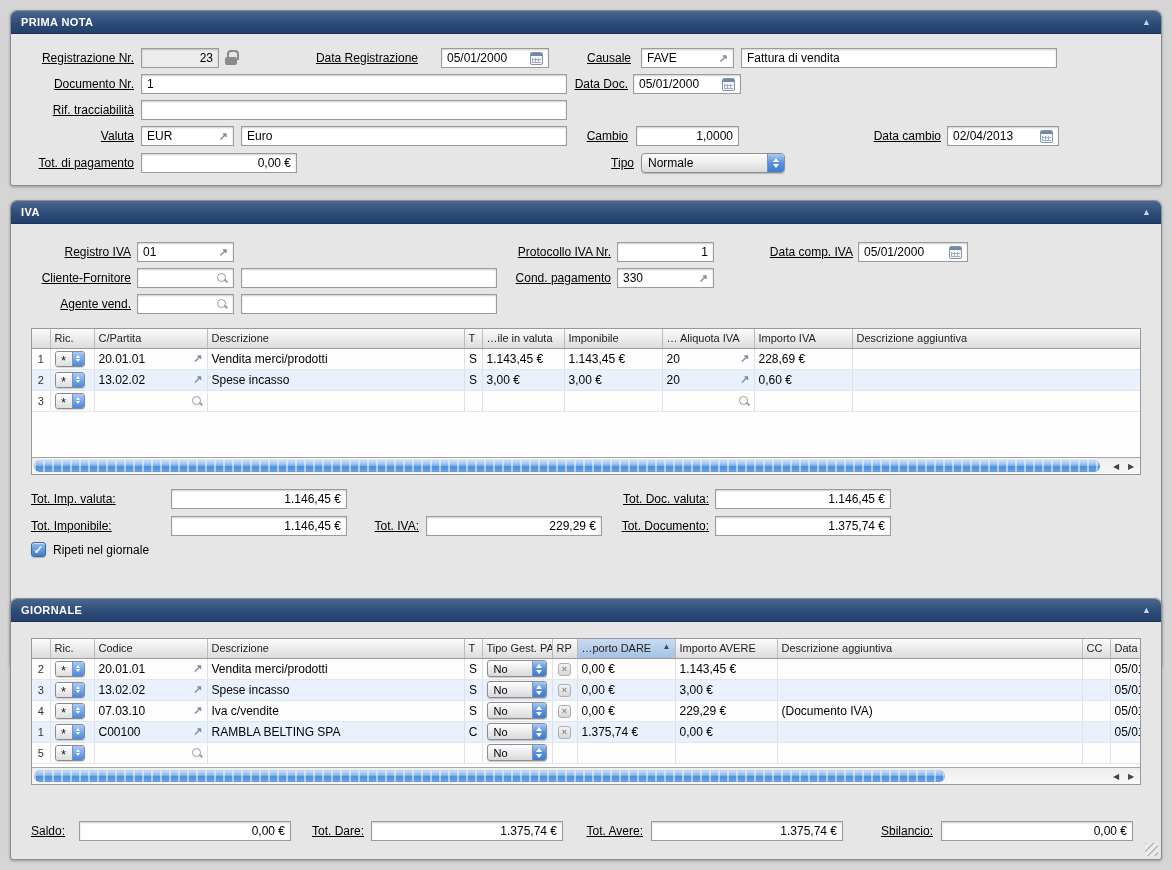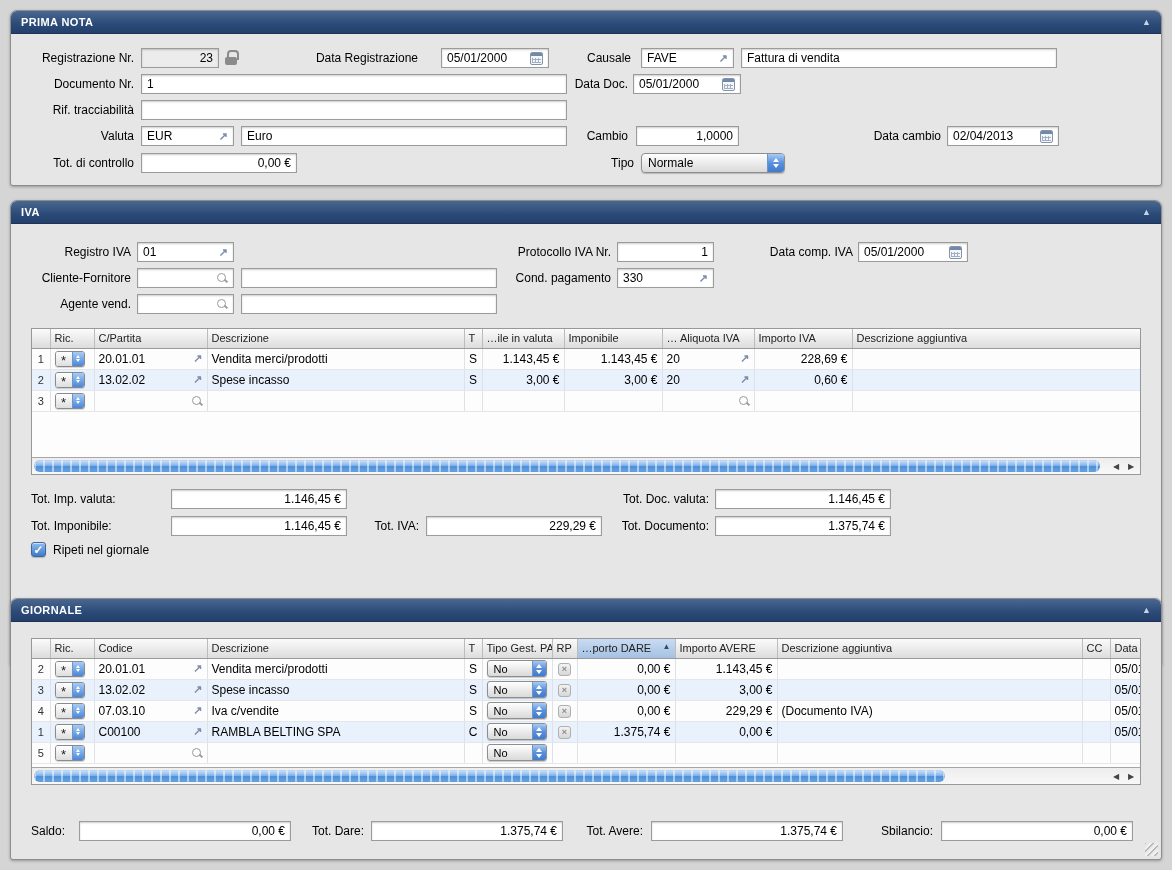--- a/index.html
+++ b/index.html
@@ -28,21 +28,21 @@
     display:flex; align-items:center;
     padding:0 10px;
   }
   .panel-title { color:#fff; font-size:11px; font-weight:bold; letter-spacing:.4px; }
   .collapse-icon { margin-left:auto; color:#c8d4e6; font-size:9px; line-height:9px; cursor:pointer; }
   .grip {
     position:absolute; right:3px; bottom:3px; width:13px; height:13px;
     background:repeating-linear-gradient(315deg, transparent 0 2px, #b9b9b9 2px 3px, #efefef 3px 5px);
   }
   
-  .lbl { position:absolute; height:20px; line-height:20px; white-space:nowrap; }
+  .lbl { position:absolute; height:20px; line-height:20px; white-space:nowrap;text-decoration:underline; }
   .lbl.r { text-align:right; }
   .tf {
     position:absolute; height:20px;
     background:#fff;
     border:1px solid #9b9b9b;
     box-shadow:inset 0 1px 2px rgba(0,0,0,.2);
     display:flex; align-items:center; gap:3px;
     padding:0 5px; white-space:nowrap; overflow:hidden;
   }
   .tf .val { flex:1; overflow:hidden; }
@@ -115,21 +115,21 @@
   .tbl th.sorted { background:linear-gradient(#c9dbf1,#a4c1e3); }
   .tbl th.sorted .sort-asc-icon { float:right; font-size:8px; color:#2c4succ; color:#2c4a78; }
   .tbl td {
     height:21px; padding:0 4px; font-size:12px;
     border-right:1px solid #dde2e8; border-bottom:1px solid #e4e7ea;
     white-space:nowrap; overflow:hidden; vertical-align:middle;
   }
   .tbl tr.alt td { background:#e9f1fc; }
   .tbl td.c-num { text-align:center; color:#333; font-size:11px; }
   .tbl td.c-center { text-align:center; }
-  .tbl td.c-money { text-align:right; }
+  .tbl td.c-money { }
   .cellflex { display:flex; align-items:center; gap:2px; }
   .cellflex .val { flex:1; overflow:hidden; }
   .rp-x {
     display:inline-block; width:13px; height:13px;
     border:1px solid #b0b0b0; border-radius:3px;
     background:linear-gradient(#f3f3f3,#d7d7d7);
     color:#8a8a8a; font-size:9px; line-height:11px; text-align:center; font-weight:bold;
   }
   
   .sb {
@@ -217,21 +217,21 @@
   <span class="lbl r" style="left:540px;top:115px;width:77px">Cambio</span>
   <div class="tf rt" style="left:625px;top:115px;width:103px">
     <span class="val">1,0000</span>
   </div>
   <span class="lbl r" style="left:838px;top:115px;width:92px">Data cambio</span>
   <div class="tf" style="left:936px;top:115px;width:112px">
     <span class="val">02/04/2013</span>
     <span class="calendar-icon"></span>
   </div>
 
-  <span class="lbl r" style="left:0;top:142px;width:123px">Tot. di controllo</span>
+  <span class="lbl r" style="left:0;top:142px;width:123px">Tot. di pagamento</span>
   <div class="tf rt" style="left:130px;top:142px;width:156px">
     <span class="val">0,00 €</span>
   </div>
   <span class="lbl r" style="left:560px;top:142px;width:63px">Tipo</span>
   <div class="popup abs" style="left:630px;top:142px;width:144px">
     <span class="popup-label">Normale</span>
     <span class="popup-cap">
         <i class="tri-up"></i>
         <i class="tri-dn"></i>
       </span>

